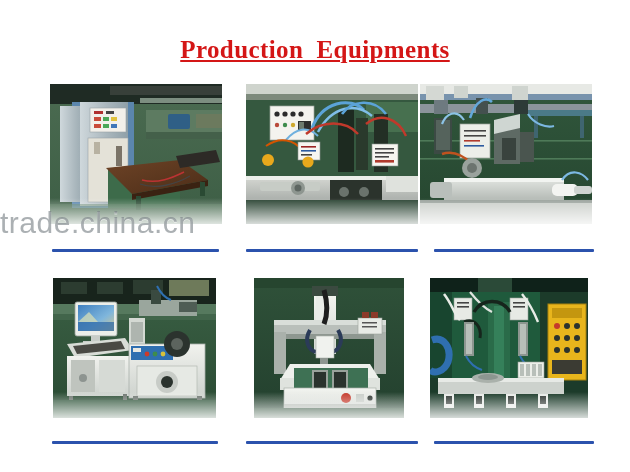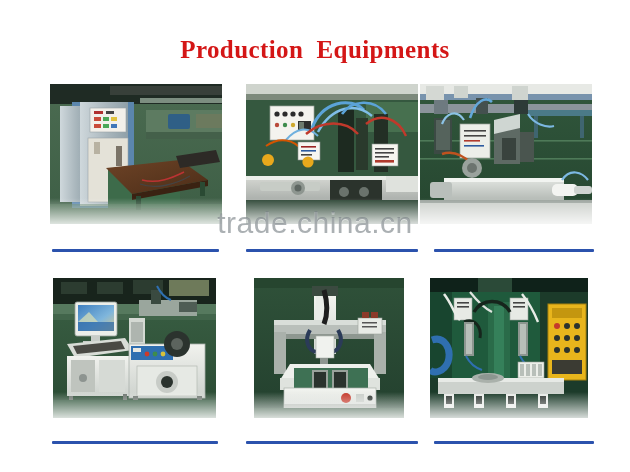--- a/index.html
+++ b/index.html
@@ -29,20 +29,21 @@
     left: 0;
     top: 36px;
     width: 630px;
     text-align: center;
     font-family: "Liberation Serif", "DejaVu Serif", serif;
     font-weight: bold;
     font-size: 25px;
     letter-spacing: 0.4px;
     color: #d41616;
     white-space: pre;
+    text-decoration: underline;
   }
 
   
   .grid-row {
     position: absolute;
     left: 0;
     width: 630px;
     height: 175px;
   }
   #row-1 { top: 84px; }
@@ -93,21 +94,21 @@
     left: 0; bottom: 0; width: 100%; height: 26px;
     background: linear-gradient(to bottom, rgba(255,255,255,0), rgba(255,255,255,0.82));
   }
 
   
   #watermark {
     position: absolute;
     left: 0;
     top: 206px;
     width: 630px;
-    text-align: center;
+    text-align: left;
     font-family: "Liberation Sans", "DejaVu Sans", sans-serif;
     font-size: 30px;
     font-weight: normal;
     letter-spacing: 0.5px;
     color: rgba(120,128,132,0.62);
     text-shadow: 0 1px 0 rgba(255,255,255,0.55);
     pointer-events: none;
   }
 </style>
 </head>

